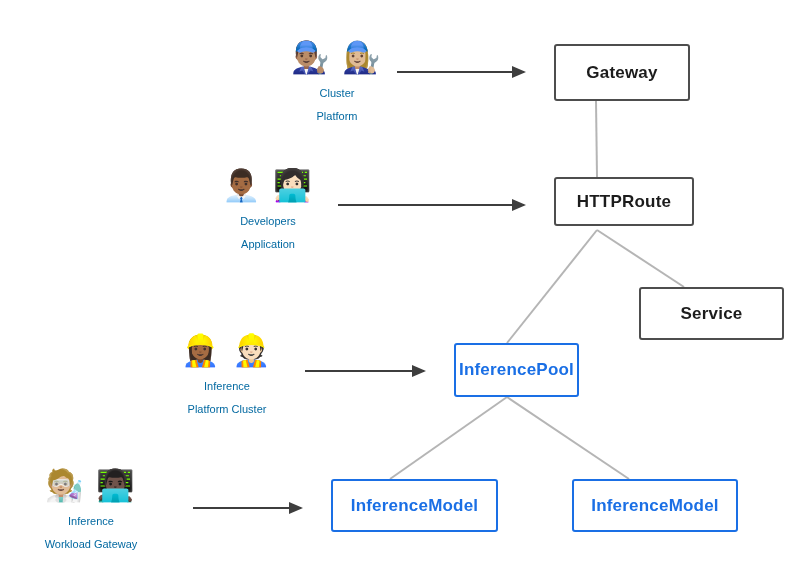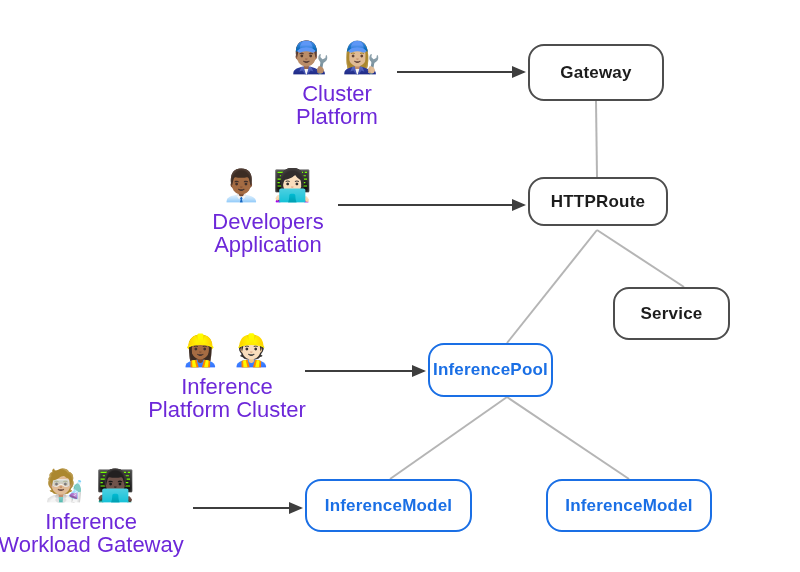--- a/index.html
+++ b/index.html
@@ -16,26 +16,27 @@
     left: 0; top: 0;
     width: 800px; height: 572px;
   }
   .node {
     position: absolute;
     display: flex;
     align-items: center;
     justify-content: center;
     background: #ffffff;
     border: 2px solid #4d4d4d;
-    border-radius: 16px;
+    border-radius: 3px;
     font-size: 17px;
     font-weight: bold;
     color: #1c1c1c;
     letter-spacing: 0.2px;
     box-sizing: border-box;
+    margin-left: 26px;
   }
   .node.blue {
     border-color: #1a6fe5;
     color: #1a6fe5;
   }
   .persona {
     position: absolute;
     width: 180px;
     display: flex;
     flex-direction: column;
@@ -43,29 +44,29 @@
     text-align: center;
   }
   .persona .emoji {
     font-size: 31px;
     line-height: 40px;
     letter-spacing: 2px;
     white-space: nowrap;
   }
   .persona .plabel {
     margin-top: 4px;
-    font-size: 22px;
+    font-size: 11px;
     line-height: 23px;
-    color: #6d28d9;
+    color: #0369a1;
     white-space: nowrap;
   }
   
   #node-gateway        { left: 528px; top:  44px; width: 136px; height: 57px; }
   #node-httproute      { left: 528px; top: 177px; width: 140px; height: 49px; }
-  #node-service        { left: 613px; top: 287px; width: 117px; height: 53px; }
+  #node-service        { left: 613px; top: 287px; width: 145px; height: 53px; }
   #node-inferencepool  { left: 428px; top: 343px; width: 125px; height: 54px; }
   #node-inferencemodel-1 { left: 305px; top: 479px; width: 167px; height: 53px; }
   #node-inferencemodel-2 { left: 546px; top: 479px; width: 166px; height: 53px; }
   
   #persona-cluster-operators        { left: 247px; top:  38px; }
   #persona-application-developers   { left: 178px; top: 166px; }
   #persona-inference-platform-owners{ left: 137px; top: 331px; }
   #persona-inference-workload-owners{ left:   1px; top: 466px; }
 </style>
 </head>

